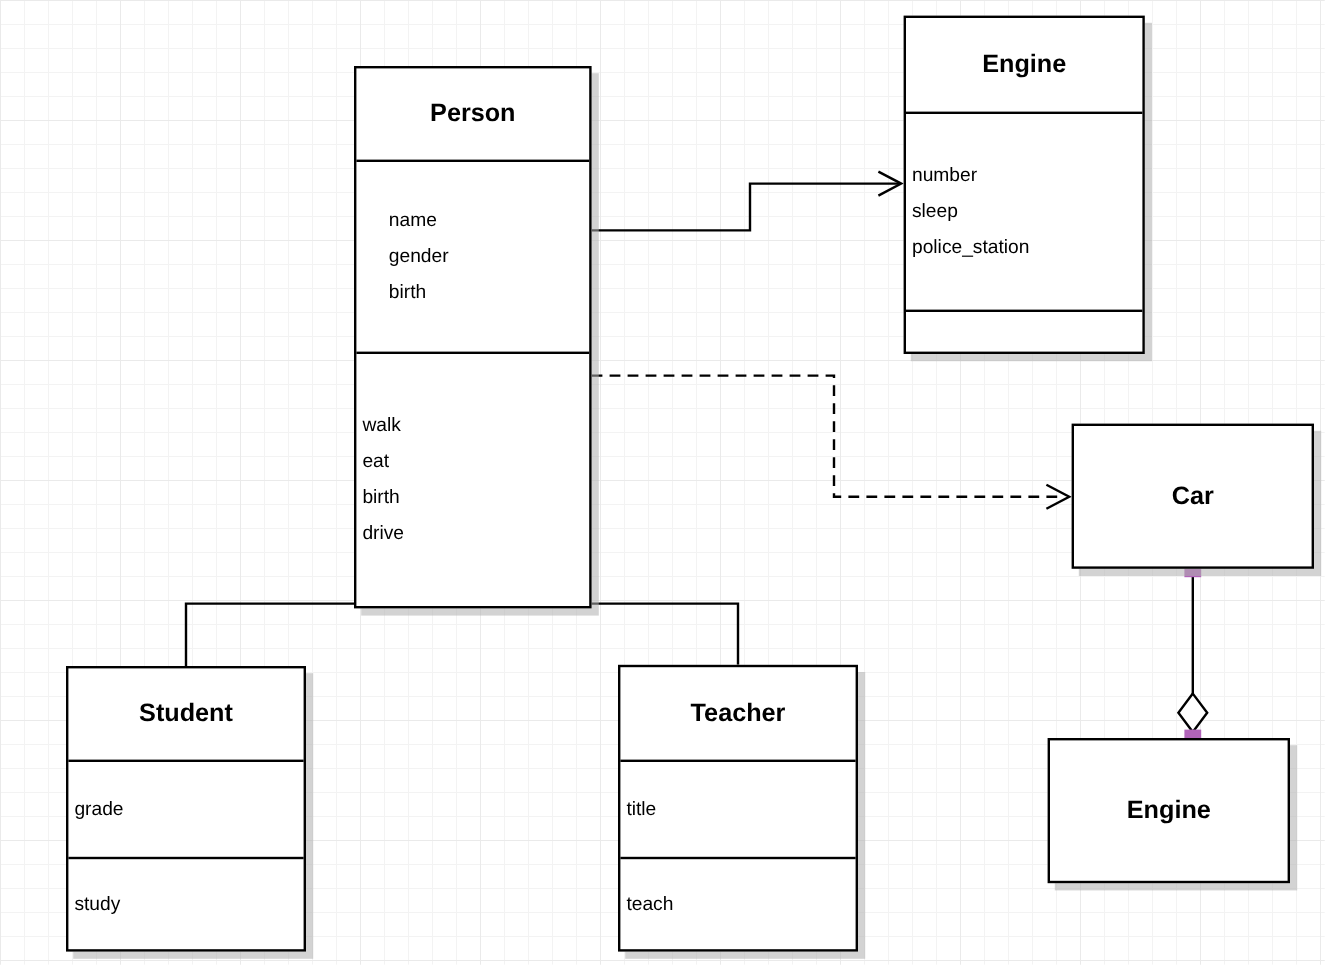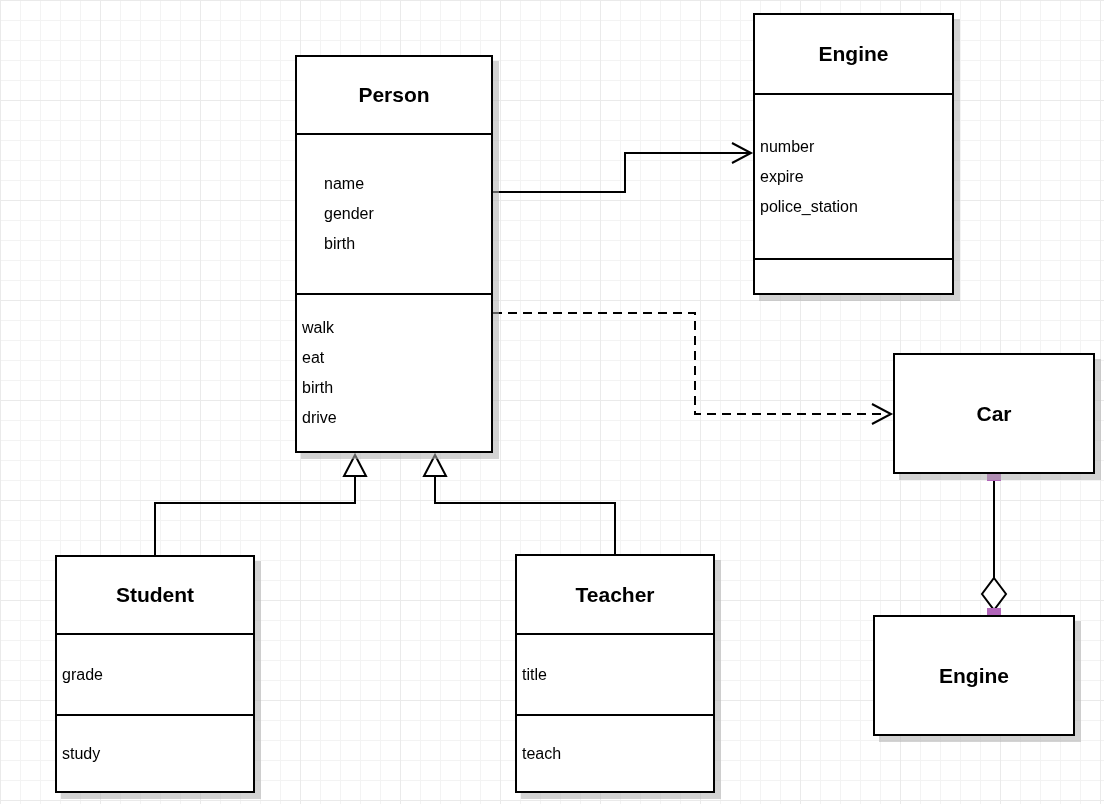--- a/index.html
+++ b/index.html
@@ -50,21 +50,21 @@
     justify-content: center;
     padding-left: 5px;
     font-size: 16px;
     line-height: 30px;
     color: #000;
     flex: 0 0 auto;
   }
   .cls-section.grow { flex: 1 1 auto; }
 
   
-  #box-person  { left: 295px; top: 55px;  width: 198px; height: 398px; }
+  #box-person  { left: 295px; top: 55px;  width: 198px; height: 452px; }
   #box-person  .cls-title   { height: 76px; }
   #box-person  .sec-attrs   { height: 160px; padding-left: 27px; }
 
   #box-idcard  { left: 753px; top: 13px;  width: 201px; height: 282px; }
   #box-idcard  .cls-title   { height: 78px; }
   #box-idcard  .sec-attrs   { height: 165px; }
 
   #box-car     { left: 893px; top: 353px; width: 202px; height: 121px; }
   #box-car     .cls-title   { height: 100%; }
 
@@ -130,21 +130,21 @@
       <div>eat</div>
       <div>birth</div>
       <div>drive</div>
     </div>
   </div>
 
   <div class="cls" id="box-idcard">
     <div class="cls-title">Engine</div>
     <div class="cls-section sec-attrs">
       <div>number</div>
-      <div>expire</div>
+      <div>sleep</div>
       <div>police_station</div>
     </div>
     <div class="cls-section grow"></div>
   </div>
 
   <div class="cls" id="box-car">
     <div class="cls-title">Car</div>
   </div>
 
   <div class="cls" id="box-engine">

